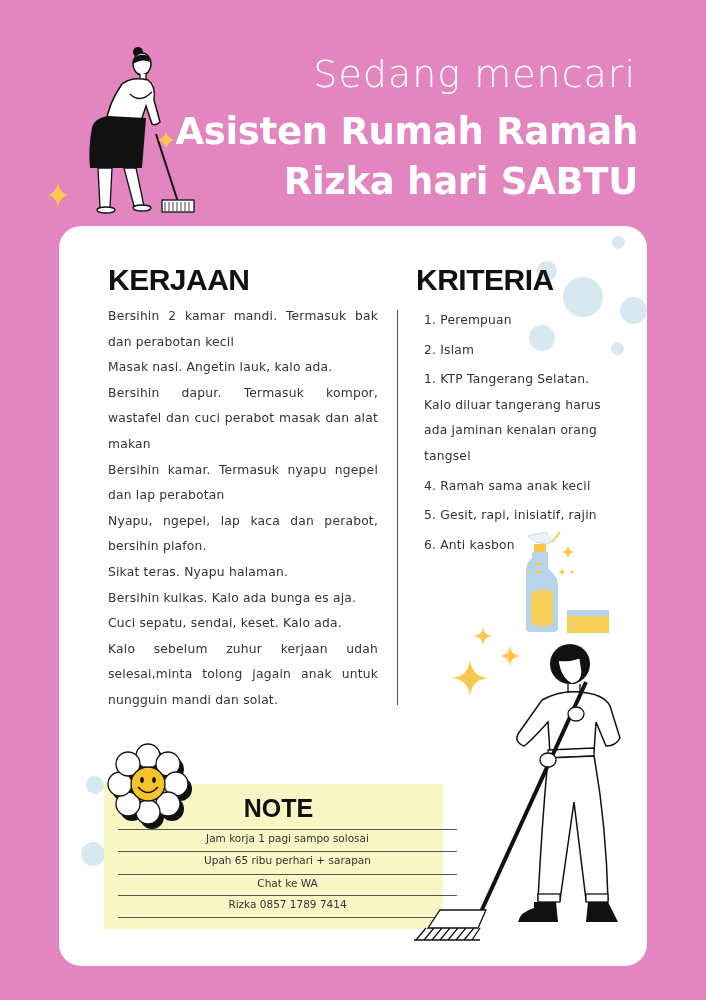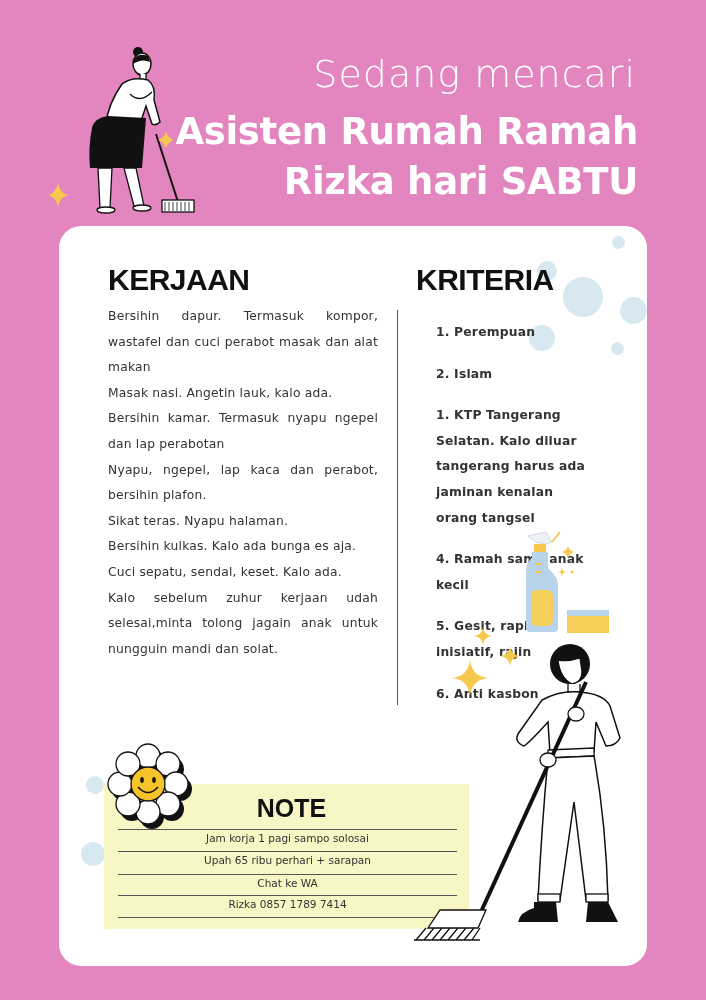--- a/index.html
+++ b/index.html
@@ -16,25 +16,25 @@
   .section-title { position: absolute; font-family: "Liberation Sans", sans-serif; font-weight: bold; font-size: 30px; color: #111111; letter-spacing: -0.5px; }
   .kerjaan-title { left: 108px; top: 263px; }
   .kriteria-title { left: 416px; top: 263px; }
 
   .kerjaan-list { position: absolute; left: 108px; top: 304px; width: 270px; font-size: 12.3px; line-height: 25.6px; color: #333333; text-align: justify; font-family: "DejaVu Sans", sans-serif; letter-spacing: 0.2px; }
   .kerjaan-list p { margin: 0; }
 
   .divider { position: absolute; left: 397px; top: 310px; width: 1px; height: 395px; background: #555555; }
 
   .kriteria-list { position: absolute; left: 420px; top: 304px; width: 190px; font-size: 12.3px; line-height: 25.6px; color: #333333; font-family: "DejaVu Sans", sans-serif; letter-spacing: 0.2px; }
-  .kriteria-list p { margin: 16px; font-weight: bold; }
+  .kriteria-list p { margin: 4px; }
 
   .bubble { position: absolute; border-radius: 50%; background: #d8e8f1; }
 
-  .note { position: absolute; left: 104px; top: 784px; width: 365px; height: 145px; background: #f7f6c4; }
+  .note { position: absolute; left: 104px; top: 784px; width: 339px; height: 145px; background: #f7f6c4; }
   .note-title { position: absolute; left: 0; top: 10px; width: 100%; text-align: center; font-family: "Liberation Sans", sans-serif; font-weight: bold; font-size: 25px; color: #111111; padding-left: 10px; }
   .note-line { position: absolute; left: 14px; width: 339px; height: 1px; background: #555555; }
   .note-text { position: absolute; left: 14px; width: 339px; text-align: center; font-size: 10.5px; color: #333333; font-family: "DejaVu Sans", sans-serif; }
 
   svg { position: absolute; overflow: visible; }
 </style>
 </head>
 <body>
 
 <div class="header">
@@ -81,22 +81,23 @@
 <div class="bubble" style="left:537px;top:261px;width:20px;height:20px;"></div>
 <div class="bubble" style="left:563px;top:277px;width:40px;height:40px;"></div>
 <div class="bubble" style="left:620px;top:297px;width:27px;height:27px;"></div>
 <div class="bubble" style="left:529px;top:325px;width:26px;height:26px;"></div>
 <div class="bubble" style="left:611px;top:342px;width:13px;height:13px;"></div>
 <div class="bubble" style="left:86px;top:776px;width:18px;height:18px;"></div>
 <div class="bubble" style="left:81px;top:842px;width:24px;height:24px;"></div>
 
 <div class="section-title kerjaan-title">KERJAAN</div>
 <div class="kerjaan-list">
+  <p>Bersihin 2 kamar mandi. Termasuk bak dan perabotan kecil</p>
+  <p>Masak nasi. Angetin lauk, kalo ada.</p>
   <p>Bersihin dapur. Termasuk kompor, wastafel dan cuci perabot masak dan alat makan</p>
-  <p>Masak nasi. Angetin lauk, kalo ada.</p>
   <p>Bersihin kamar. Termasuk nyapu ngepel dan lap perabotan</p>
   <p>Nyapu, ngepel, lap kaca dan perabot, bersihin plafon.</p>
   <p>Sikat teras. Nyapu halaman.</p>
   <p>Bersihin kulkas. Kalo ada bunga es aja.</p>
   <p>Cuci sepatu, sendal, keset. Kalo ada.</p>
   <p>Kalo sebelum zuhur kerjaan udah selesai,minta tolong jagain anak untuk nungguin mandi dan solat.</p>
 </div>
 
 <div class="divider"></div>
 

